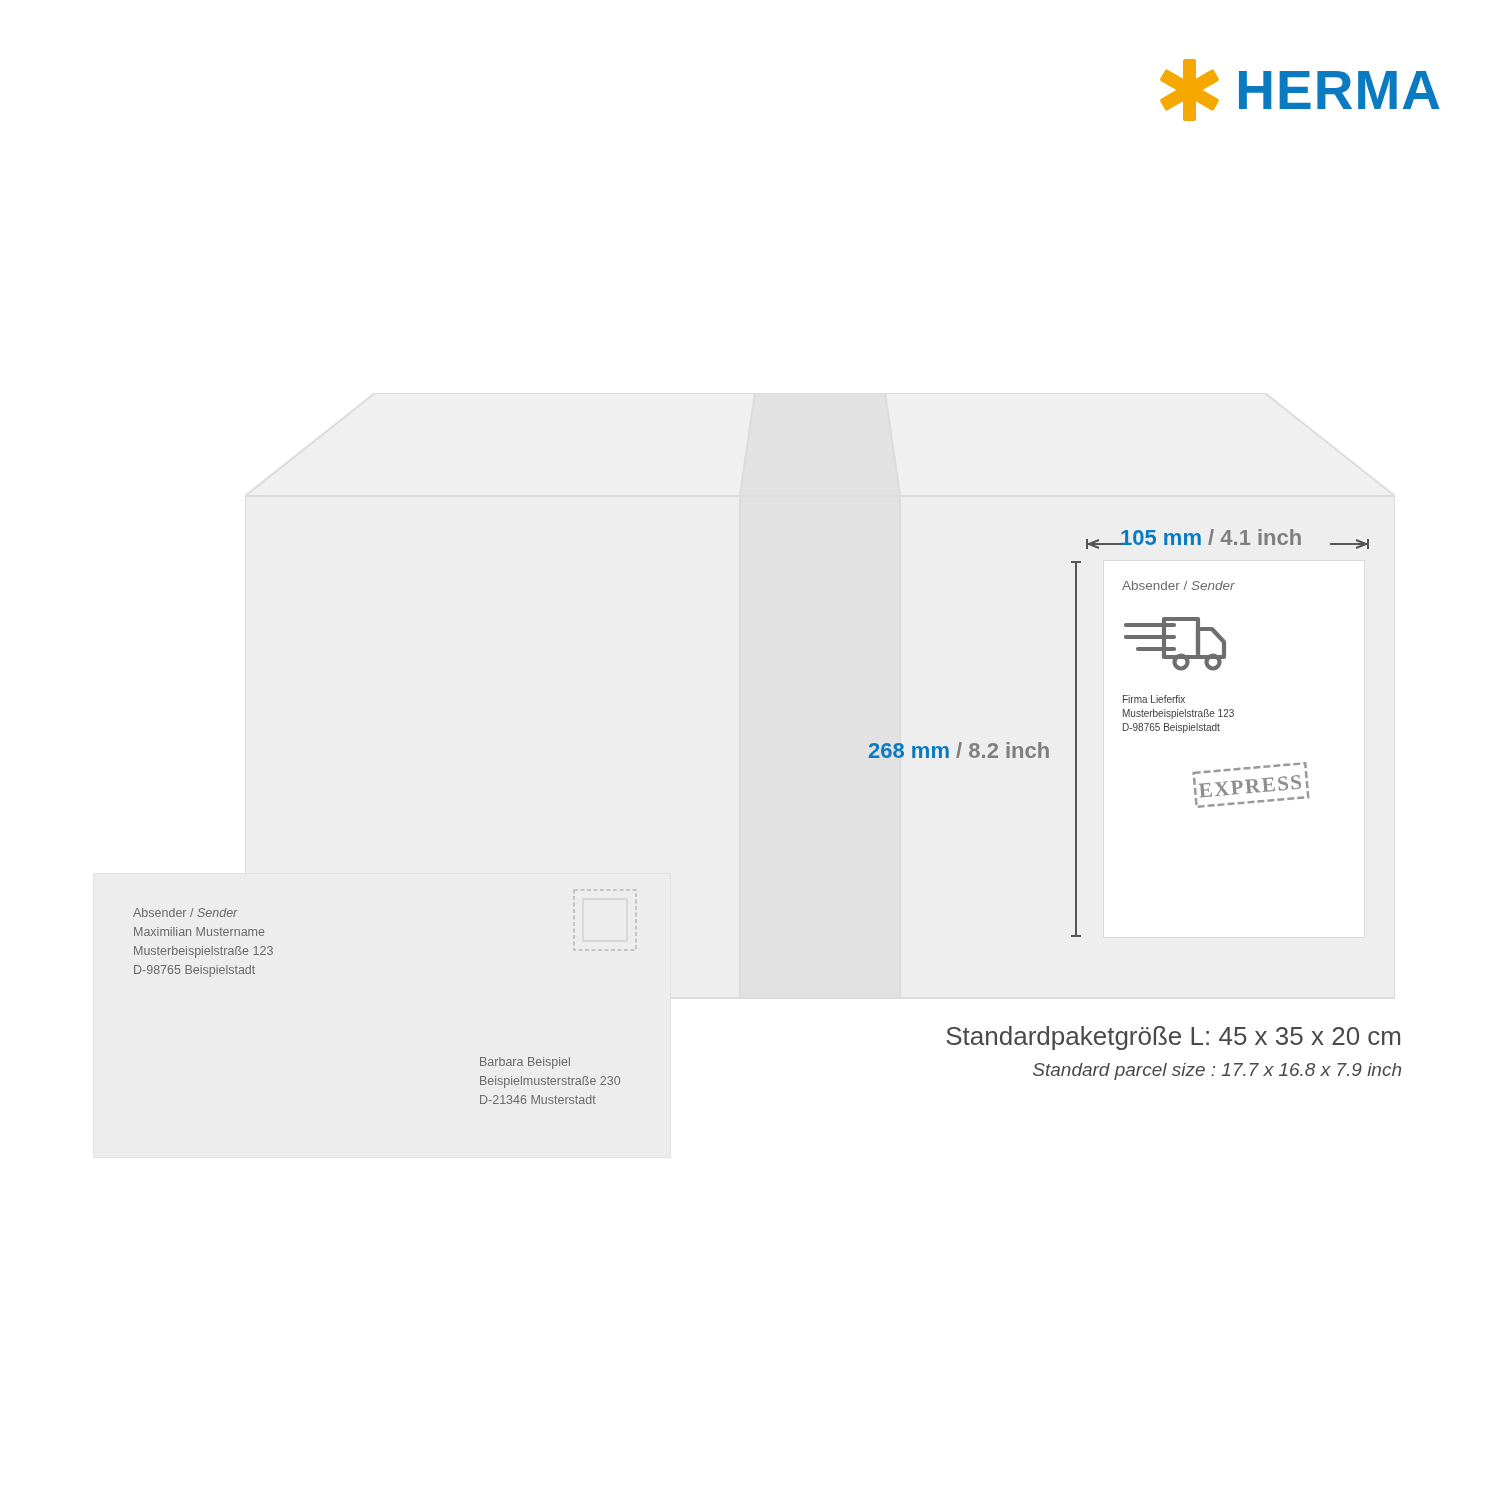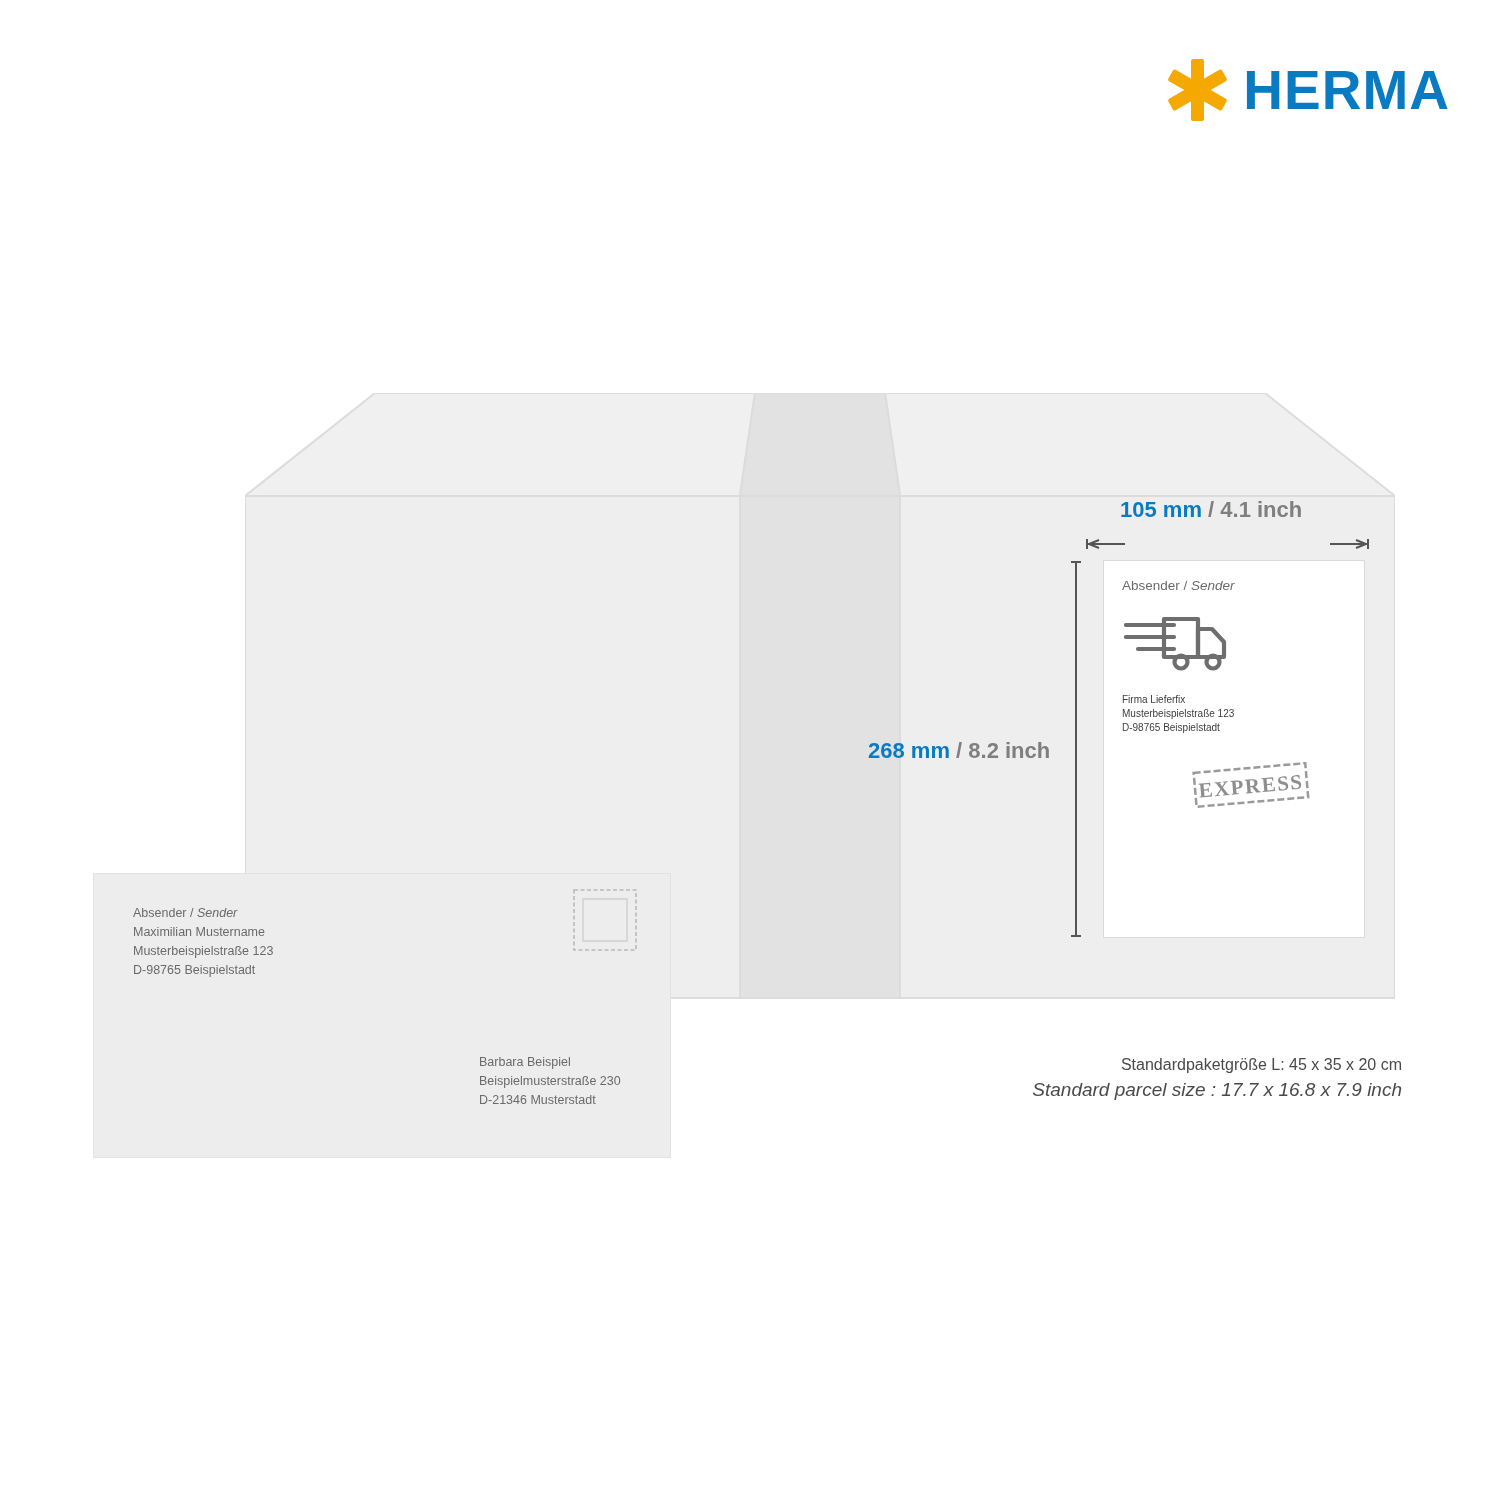--- a/index.html
+++ b/index.html
@@ -12,21 +12,21 @@
     background: #ffffff;
     font-family: "Liberation Sans", sans-serif;
     position: relative;
     overflow: hidden;
   }
 
   
   #brand-logo {
     position: absolute;
     top: 58px;
-    right: 50px;
+    right: 58px;
     display: flex;
     align-items: center;
     gap: 14px;
     text-align: right;
   }
   #brand-logo .asterisk {
     width: 64px;
     height: 64px;
     position: relative;
     display: block;
@@ -97,21 +97,21 @@
 
   
   .dim-label {
     position: absolute;
     font-size: 22px;
     font-weight: bold;
     color: #0a7bc1;
     white-space: nowrap;
   }
   .dim-label .grey { color: #7f7f7f; }
-  #dim-width-label { left: 1120px; top: 497px; }
+  #dim-width-label { left: 1120px; top: 525px; }
   #dim-height-label { left: 868px; top: 738px; }
 
   #dim-width-line {
     position: absolute;
     left: 1085px;
     top: 536px;
     width: 285px;
     height: 12px;
   }
   #dim-height-line {
@@ -160,21 +160,21 @@
   }
 
   
   #parcel-caption {
     position: absolute;
     right: 98px;
     top: 1018px;
     text-align: right;
     color: #4a4a4a;
   }
-  #parcel-caption .line1 { font-size: 16px; line-height: 1.45; margin-top: 35px; }
+  #parcel-caption .line1 { font-size: 26px; line-height: 1.45; }
   #parcel-caption .line2 { font-size: 19px; font-style: italic; line-height: 1.45; }
 </style>
 </head>
 <body>
 
 <div id="brand-logo">
   <span class="asterisk">
     <span></span>
       <span></span>
       <span></span>

